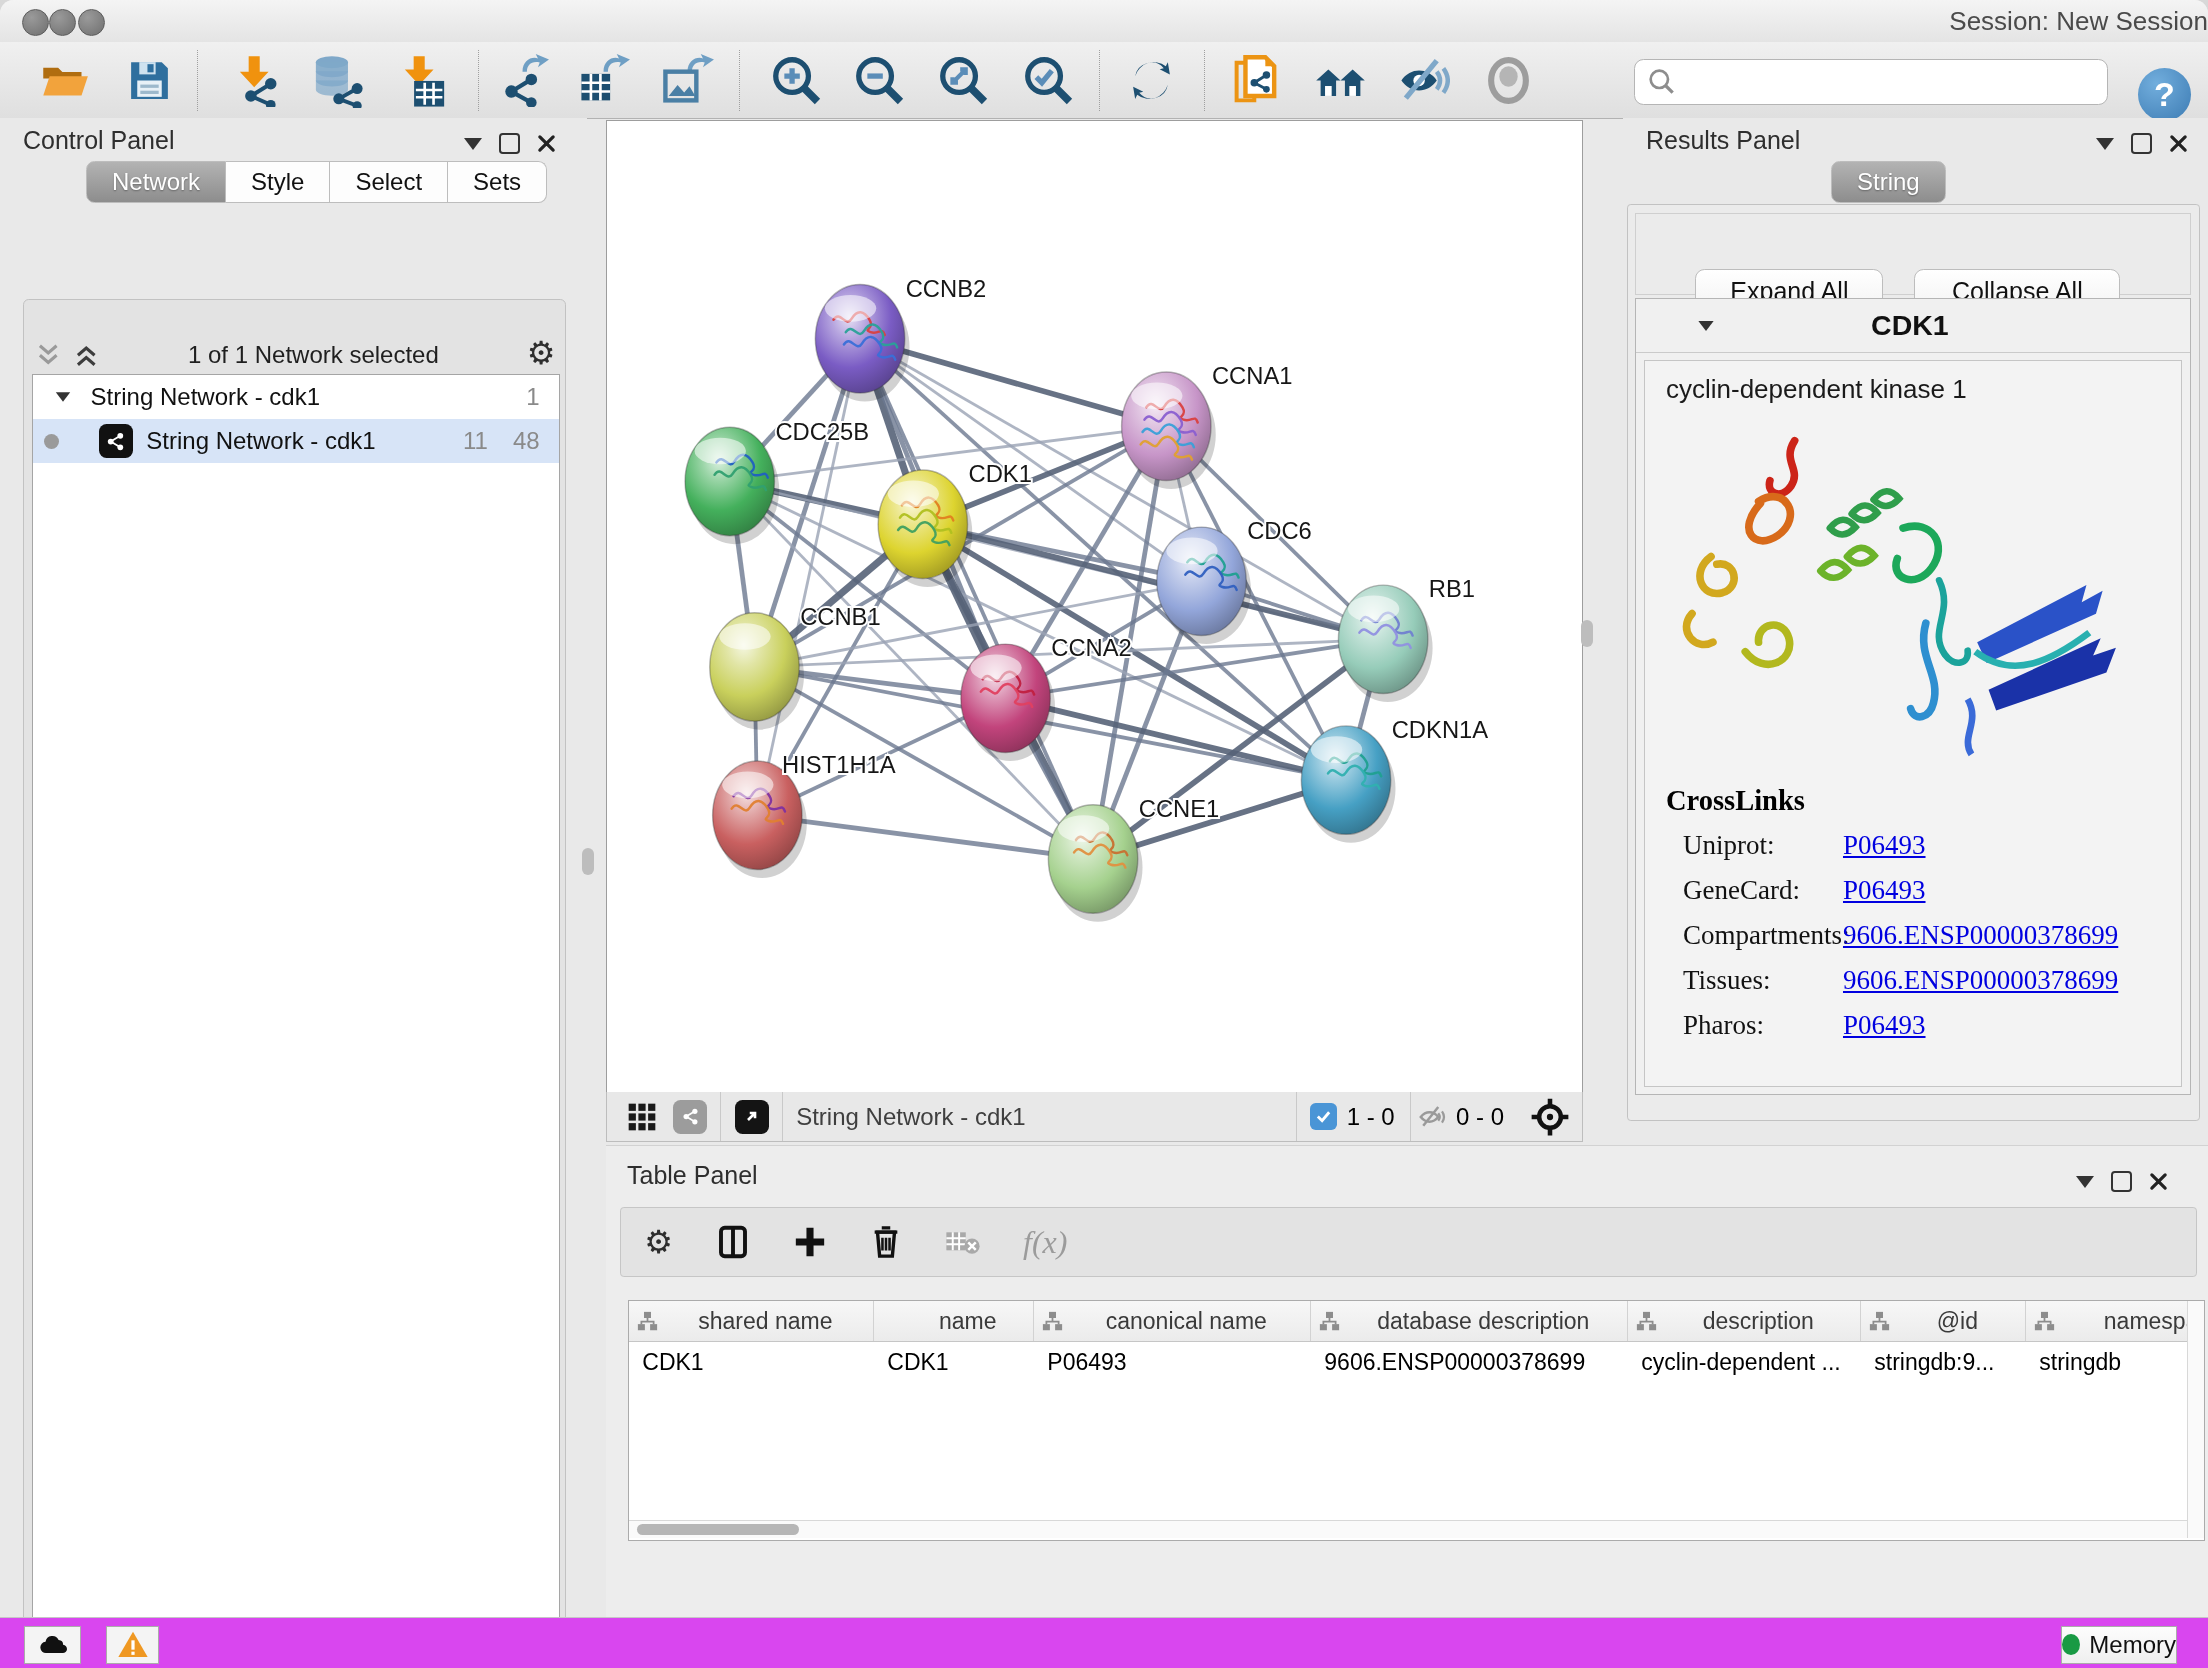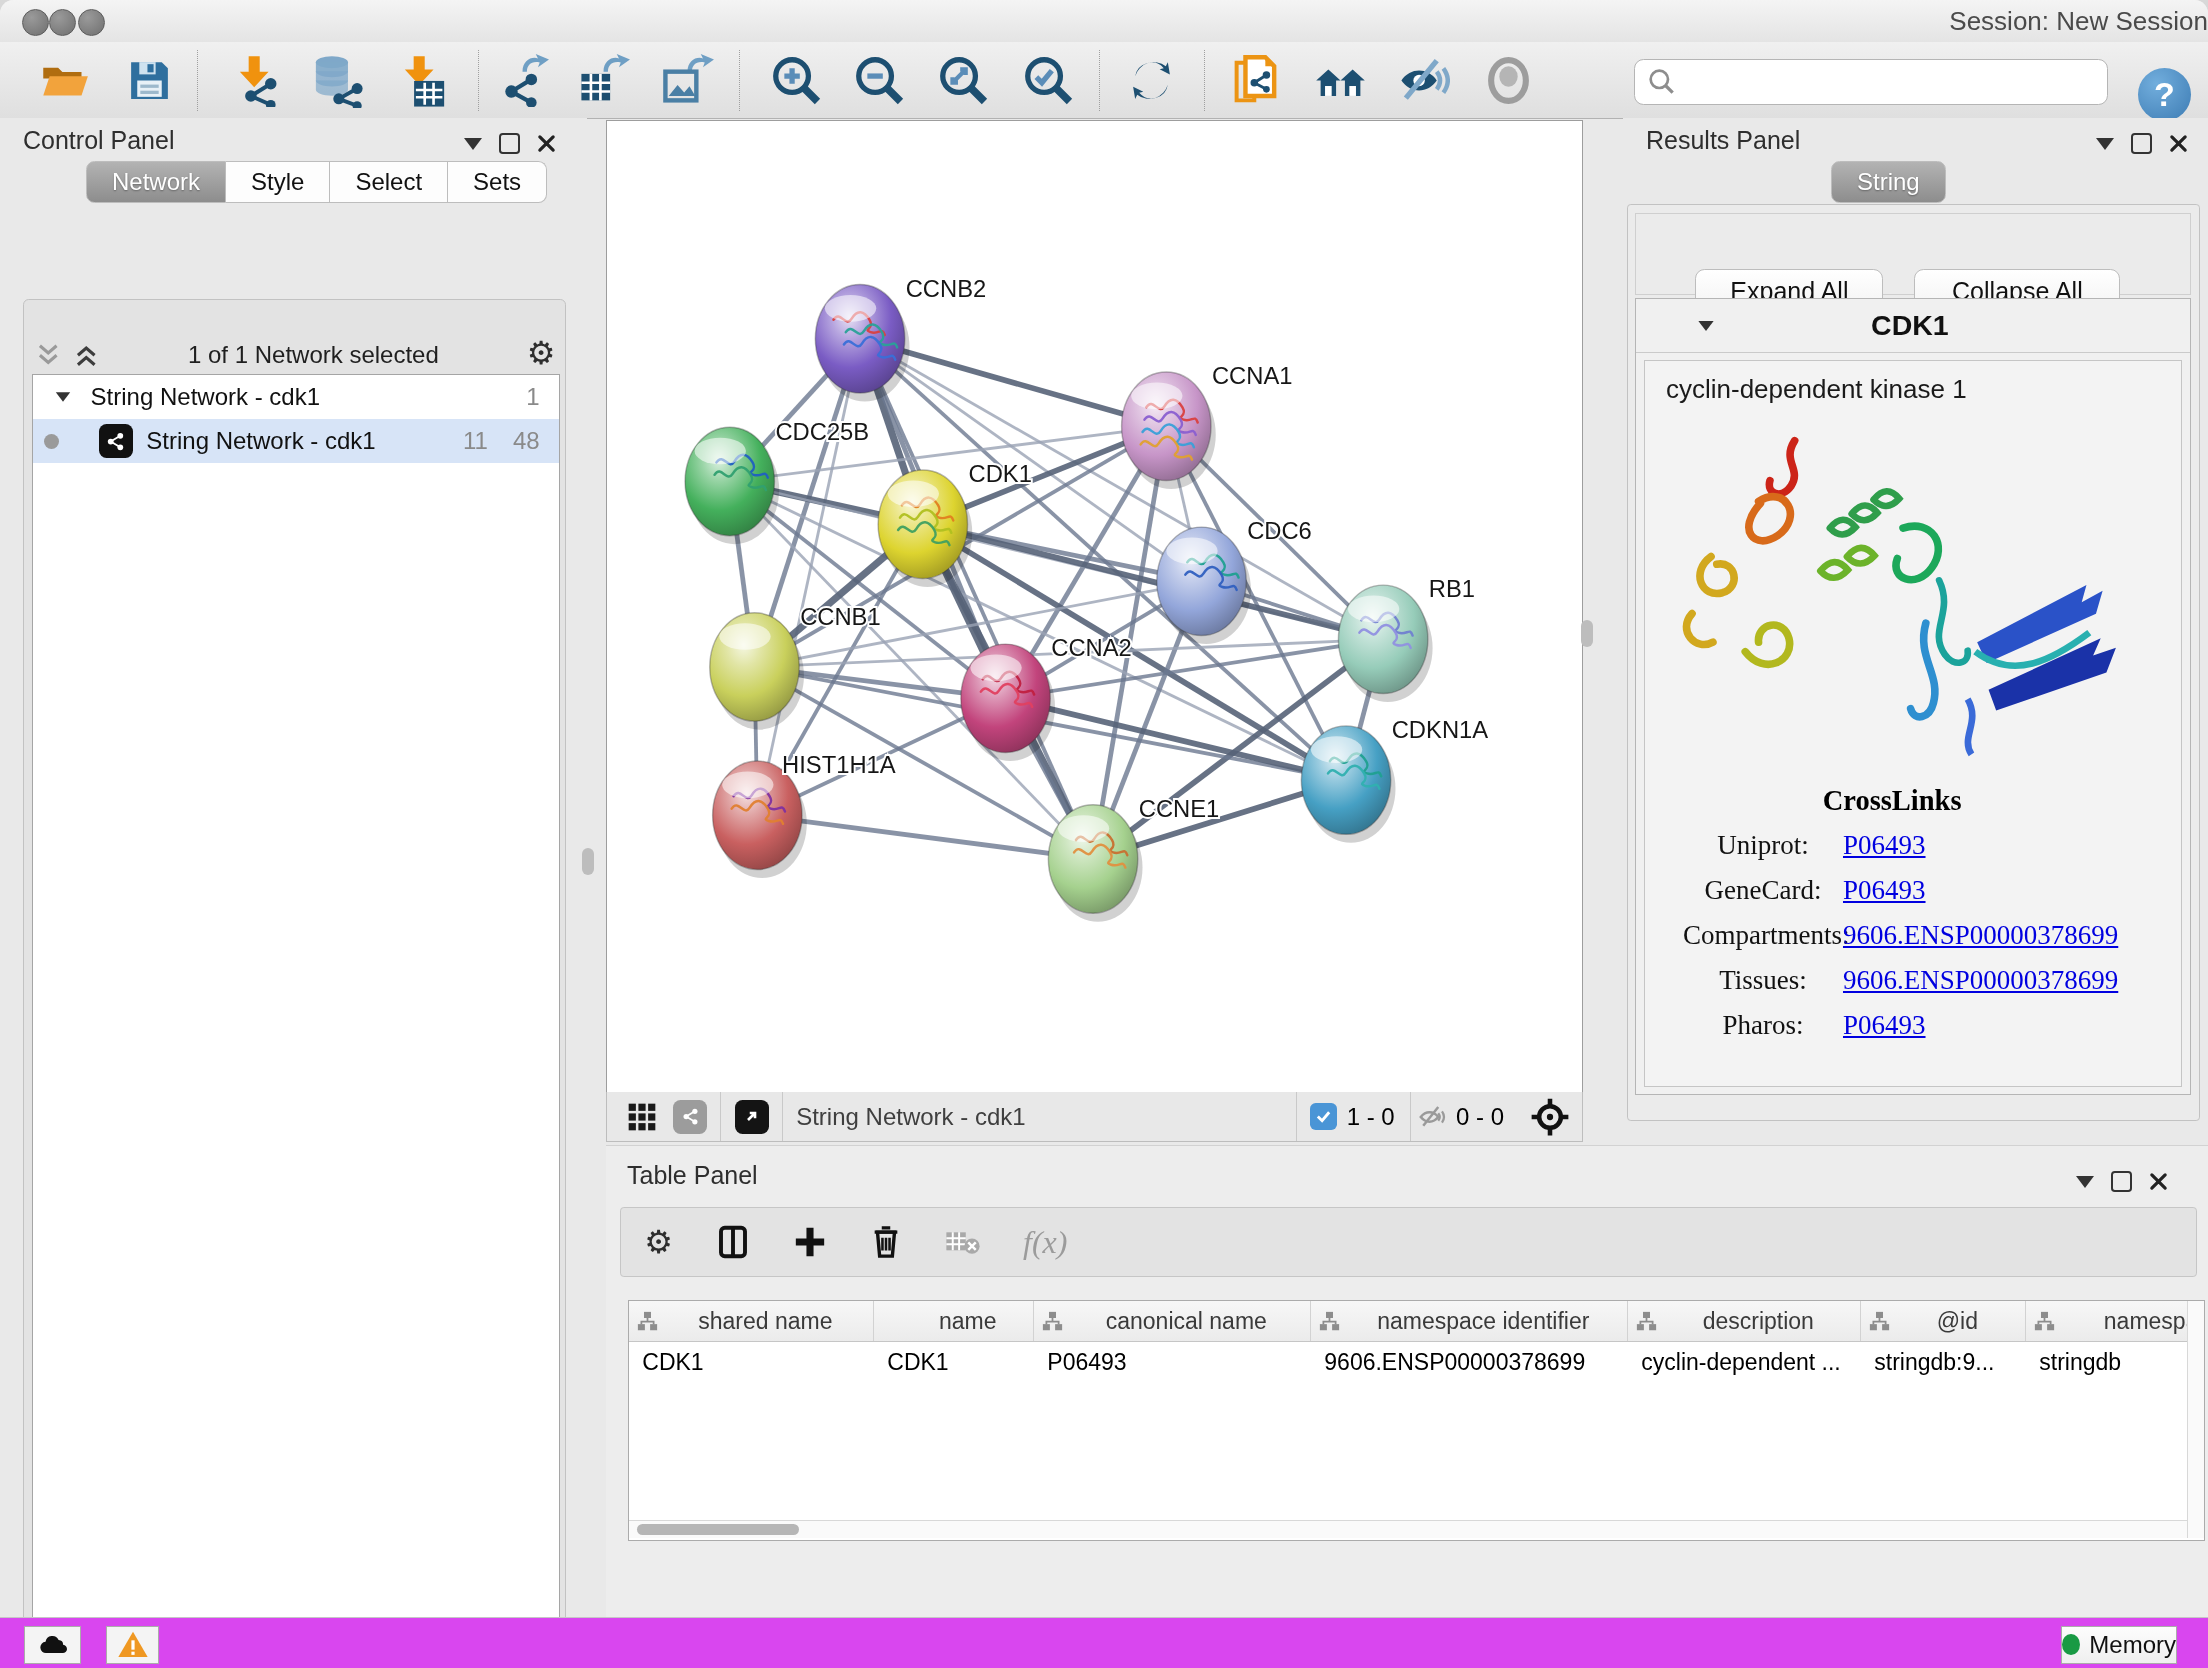--- a/index.html
+++ b/index.html
@@ -63,21 +63,21 @@
   #rp-outer{position:absolute;left:3.8px;top:86px;width:571px;height:915px;background:#ebebeb;
     border:1px solid #c2c2c2;border-radius:3.8px;}
   #rp-btnrow{position:absolute;left:7.6px;top:7.6px;width:554px;height:80px;border:1px solid #cfcfcf;background:#ebebeb;}
   .rp-btn{position:absolute;top:23px;height:44px;border:1px solid #bdbdbd;border-radius:9.5px;
     background:linear-gradient(#ffffff,#f2f2f2);font-size:25px;color:#111;display:flex;align-items:center;justify-content:center;margin-top:32px;}
   #rp-section{position:absolute;left:7.6px;top:93px;width:554px;height:795px;background:#f0f0f0;border:1px solid #b5b5b5;}
   #rp-sec-head{position:absolute;left:0;top:0;width:100%;height:53px;display:flex;align-items:center;border-bottom:1px solid #cacaca;}
   #rp-gene{font-size:28.5px;font-weight:bold;color:#111;}
   #rp-content{position:absolute;left:7.6px;top:61px;width:536px;height:725px;background:#f3f3f3;border:1px solid #c5c5c5;}
   #rp-desc{position:absolute;left:21px;top:13.3px;font-size:26px;color:#1a1a1a;}
-  #crosslinks{position:absolute;left:21px;top:424px;font-family:"Liberation Serif",serif;text-align:center;}
+  #crosslinks{position:absolute;left:21px;top:424px;font-family:"Liberation Serif",serif;}
   #crosslinks h3{margin:0 0 13.3px 0;font-size:28.5px;color:#000;}
   .cl-row{display:flex;height:45px;align-items:baseline;}
   .cl-label{width:160px;padding-left:17px;font-size:27px;color:#111;}
   .cl-link{font-size:27px;color:#0000e0;text-decoration:underline;}
   
   #table-panel{left:606px;top:1145px;width:1603px;height:472px;background:#ededed;border-top:1px solid #d2d2d2;}
   #tp-toolbar{position:absolute;left:14.3px;top:61px;width:1577px;height:70px;background:#e3e3e3;
     border:1px solid #c6c6c6;border-radius:3.8px;display:flex;align-items:center;gap:42px;padding-left:23px;box-sizing:border-box;}
   #tp-table{position:absolute;left:22px;top:154px;width:1575px;height:239px;background:#fff;border:1px solid #ababab;overflow:hidden;}
   #tp-clip{position:absolute;left:0;top:0;width:1559px;height:237px;overflow:hidden;}
@@ -739,21 +739,21 @@
               </svg>
               <span class="th-label">canonical name</span>
             </div>
             <div class="th" style="width: 317px;">
               <svg class="colicon" width="21" height="21" viewBox="0 0 24 24">
                 <rect x="8" y="1" width="8" height="7" fill="#8d8d8d"></rect>
                 <rect x="1" y="15" width="8" height="7" fill="#8d8d8d"></rect>
                 <rect x="15" y="15" width="8" height="7" fill="#8d8d8d"></rect>
                 <path d="M12 8 v4 M5 15 v-3 h14 v3" stroke="#8d8d8d" stroke-width="2" fill="none"></path>
               </svg>
-              <span class="th-label">namespace identifier</span>
+              <span class="th-label">database description</span>
             </div>
             <div class="th" style="width: 233px;">
               <svg class="colicon" width="21" height="21" viewBox="0 0 24 24">
                 <rect x="8" y="1" width="8" height="7" fill="#8d8d8d"></rect>
                 <rect x="1" y="15" width="8" height="7" fill="#8d8d8d"></rect>
                 <rect x="15" y="15" width="8" height="7" fill="#8d8d8d"></rect>
                 <path d="M12 8 v4 M5 15 v-3 h14 v3" stroke="#8d8d8d" stroke-width="2" fill="none"></path>
               </svg>
               <span class="th-label">description</span>
             </div>

